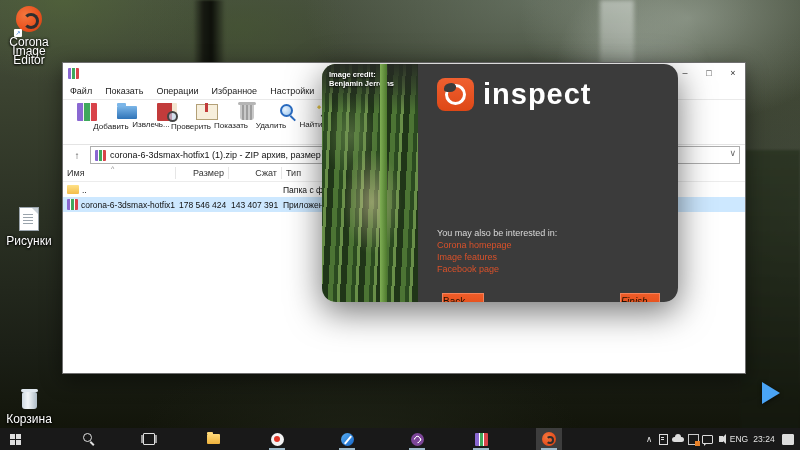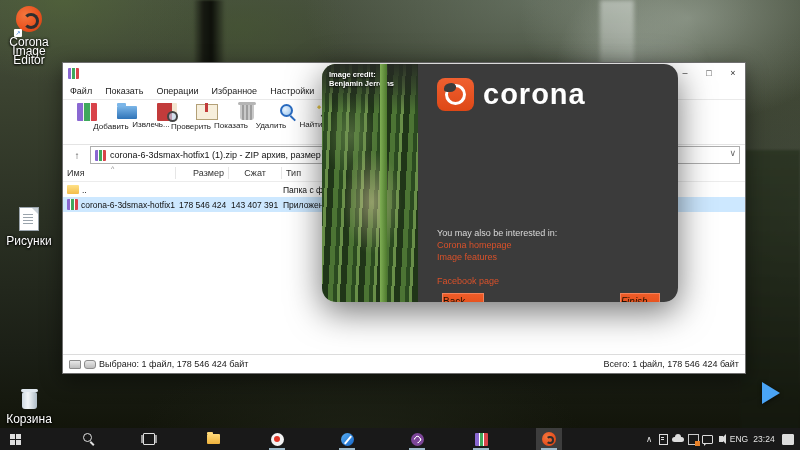--- a/index.html
+++ b/index.html
@@ -71,21 +71,21 @@
   .upbtn{width:18px;height:16px;display:flex;align-items:center;justify-content:center;color:#444;font-size:10px;}
   .combo{flex:1;height:16px;border:1px solid #aeaeae;display:flex;align-items:center;gap:4px;padding:0 4px;position:relative;background:#fff;}
   .combo .addr-text{white-space:nowrap;overflow:hidden;color:#111;}
   .combo .drop{position:absolute;right:3px;top:1px;color:#666;font-size:9px;}
   .rarmini{width:11px;height:11px;flex:none;background:linear-gradient(90deg,#8a68d2 0 3px,#fff 3px 4px,#3fa85c 4px 7px,#fff 7px 8px,#d8434a 8px 11px);border-radius:1px;}
   .listhead{height:16px;display:flex;align-items:center;border-bottom:1px solid #ececec;color:#333;}
   .hc{padding:0 4px;border-right:1px solid #e6e6e6;height:12px;line-height:12px;}
   .hc.name{width:104px;position:relative;}
   .hc .sort{position:absolute;left:48px;top:-4px;font-size:7px;color:#888;}
   .hc.size{width:44px;text-align:right;}
-  .hc.pack{width:44px;text-align:center;}
+  .hc.pack{width:44px;text-align:right;}
   .hc.type{flex:1;border-right:none;}
   .filerow{height:15px;display:flex;align-items:center;font-size:8.5px;color:#111;}
   .filerow .c{padding:0 4px;white-space:nowrap;overflow:hidden;}
   .c.name{width:104px;display:flex;align-items:center;gap:3px;}
   .c.size{width:44px;text-align:right;justify-content:flex-end;}
   .c.pack{width:44px;text-align:right;}
   .c.type{flex:1;}
   .row-selected{background:#cde8ff;}
   .folder-sm{width:12px;height:9px;flex:none;background:linear-gradient(180deg,#ffe187,#f3bd4a);border-radius:1px;position:relative;}
   .folder-sm::before{content:"";position:absolute;top:-2px;left:0;width:5px;height:2px;background:#ffe187;border-radius:1px 1px 0 0;}
@@ -262,44 +262,38 @@
     </div>
     <div class="filerow row-selected">
       <div class="c name">
         <span class="rarmini"></span>
         <span>corona-6-3dsmax-hotfix1...</span>
       </div>
       <div class="c size">178 546 424</div>
       <div class="c pack">143 407 391</div>
       <div class="c type">Приложение</div>
     </div>
-    <div class="statusbar">
-      <span class="disk"></span>
-      <span class="disk d2"></span>
-      <span>Выбрано: 1 файл, 178 546 424 байт</span>
-      <span class="right">Всего: 1 файл, 178 546 424 байт</span>
-    </div>
   </div>
 
   <div class="installer">
     <div class="inst-img">
       <div class="credit">
         <div>Image credit:</div>
         <div>Benjamin Jerrems</div>
       </div>
     </div>
     <div class="inst-body">
       <div class="logo-row">
         <div class="logo-sq"></div>
-        <div class="logo-word">corona</div>
+        <div class="logo-word">inspect</div>
       </div>
       <div class="interested">You may also be interested in:</div>
       <div class="ilink" style="top:176px;">Corona homepage</div>
       <div class="ilink" style="top:188px;">Image features</div>
-      <div class="ilink" style="top:212px;text-align:right;">Facebook page</div>
+      <div class="ilink" style="top:200px;text-align:right;">Facebook page</div>
       <div class="ibtn back">Back</div>
       <div class="ibtn finish">Finish</div>
     </div>
   </div>
 
   <div class="play-arrow"></div>
 
   <div class="taskbar">
     <div class="tb-btn" style="left:2px;">
         <span class="winlogo"></span>

